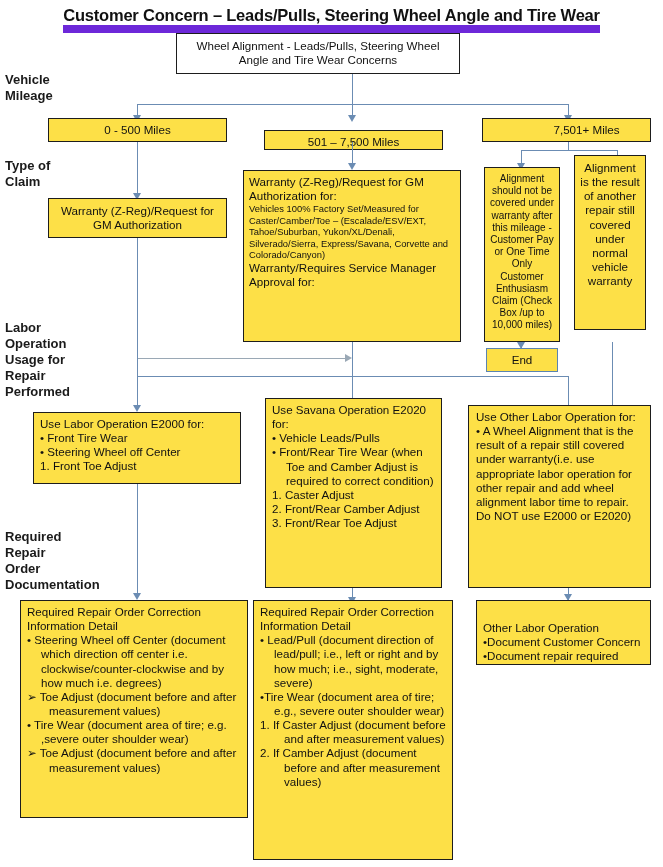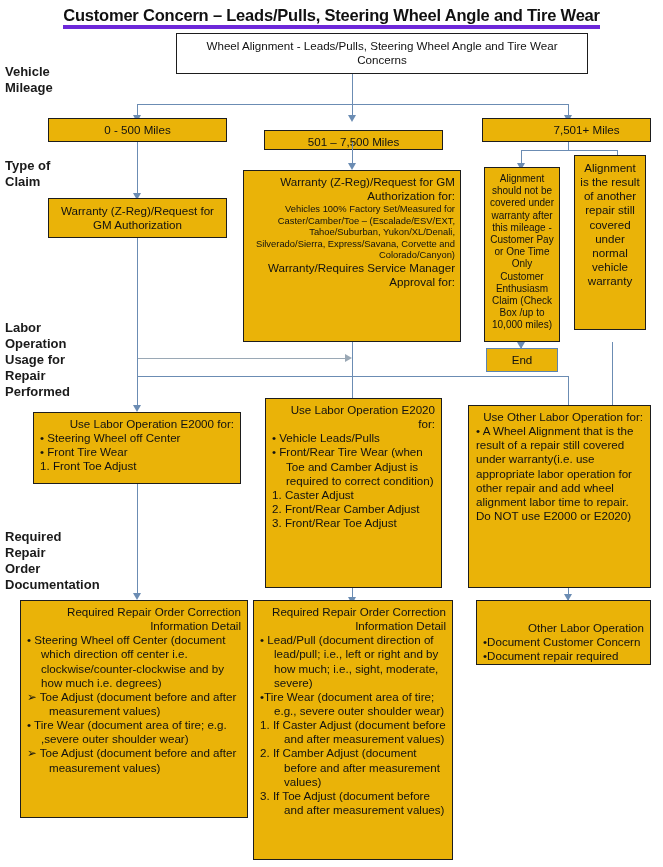--- a/index.html
+++ b/index.html
@@ -18,47 +18,47 @@
   .title{
     position:absolute;
     left:0; top:0; width:663px;
     text-align:center;
     font-size:16.5px;
     font-weight:bold;
     letter-spacing:-0.2px;
     line-height:22px;
   }
   .title span{
-    border-bottom:4px solid #6d28d9;
+    border-bottom:8px solid #6d28d9;
     padding-bottom:1px;
   }
   
   .rowlabel{
     position:absolute;
     font-size:13px;
     font-weight:bold;
     line-height:16px;
     color:#1a1a1a;
     white-space:pre-line;
   }
   
   .box{
     position:absolute;
     box-sizing:border-box;
     border:1px solid #1d1d1d;
-    background:#eab308;
+    background:#fde047;
     text-align:center;
     line-height:1.22;
     color:#111;
     overflow:hidden;
   }
   .box.white{ background:#ffffff; }
   .box.thinblue{ border:1px solid #5b83b0; }
   .box .pad{ padding:3px 4px; }
-  .ctr{text-align:right;}
+  .ctr{text-align:left;}
   .lft{text-align:left;}
   .f12{font-size:11.6px;}
   .f10{font-size:10px;}
   .f9{font-size:9.4px;}
   .hang{ display:block; padding-left:14px; text-indent:-14px; }
   .hang2{ display:block; padding-left:22px; text-indent:-22px; }
   .hang3{ display:block; padding-left:24px; text-indent:-24px; }
   
   .vline{ position:absolute; width:1px; background:#6b8cb3; }
   .hline{ position:absolute; height:1px; background:#6b8cb3; }
@@ -80,21 +80,21 @@
 </style>
 </head>
 <body>
 
 <div id="canvas">
 
   <div class="title" style="top:4px;">
     <span>Customer Concern – Leads/Pulls, Steering Wheel Angle and Tire Wear</span>
   </div>
 
-  <div class="rowlabel" style="left:5px; top:64px;">Vehicle
+  <div class="rowlabel" style="left:5px; top:72px;">Vehicle
 Mileage</div>
   <div class="rowlabel" style="left:5px; top:158px;">Type of
 Claim</div>
   <div class="rowlabel" style="left:5px; top:320px;">Labor
 Operation
 Usage for
 Repair
 Performed</div>
   <div class="rowlabel" style="left:5px; top:529px;">Required
 Repair
@@ -103,21 +103,21 @@
 
   <div class="vline" style="left:352px; top:74px; height:30px;"></div>
   <div class="hline" style="left:137px; top:104px; width:432px;"></div>
   <div class="vline" style="left:137px; top:104px; height:12px;"></div>
   <div class="vline" style="left:352px; top:104px; height:12px;"></div>
   <div class="vline" style="left:568px; top:104px; height:12px;"></div>
   <div class="arrow-d" style="left:133px; top:115px;"></div>
   <div class="arrow-d" style="left:348px; top:115px;"></div>
   <div class="arrow-d" style="left:564px; top:115px;"></div>
 
-  <div class="box white" style="left:176px; top:33px; width:412px; height:41px;">
+  <div class="box white" style="left:176px; top:33px; width:284px; height:41px;">
     <div class="pad f12" style="padding-top:5px;">Wheel Alignment - Leads/Pulls, Steering Wheel Angle and Tire Wear Concerns</div>
   </div>
 
   <div class="box" style="left:48px; top:118px; width:179px; height:24px;">
     <div class="pad f12" style="padding-top:4px;">0 - 500 Miles</div>
   </div>
   <div class="box" style="left:264px; top:118px; width:179px; height:20px;margin-top:12px;">
     <div class="pad f12" style="padding-top:4px;">501 – 7,500 Miles</div>
   </div>
   <div class="box" style="left:482px; top:118px; width:169px; height:24px;padding-left:40px;">
@@ -176,29 +176,29 @@
   <div class="arrow-d" style="left:133px; top:405px;"></div>
   <div class="vline" style="left:568px; top:376px; height:30px;"></div>
   <div class="arrow-d" style="left:564px; top:405px;"></div>
 
   <div class="vline" style="left:612px; top:342px; height:64px;"></div>
   <div class="arrow-d" style="left:608px; top:405px;"></div>
 
   <div class="box" style="left:33px; top:412px; width:208px; height:72px;">
     <div class="pad" style="padding:4px 6px;">
       <div class="ctr f12">Use Labor Operation E2000 for:</div>
+      <div class="lft f12 hang">• Front Tire Wear</div>
       <div class="lft f12 hang">• Steering Wheel off Center</div>
-      <div class="lft f12 hang">• Front Tire Wear</div>
       <div class="lft f12 hang3">1.    Front Toe Adjust</div>
     </div>
   </div>
 
   <div class="box" style="left:265px; top:398px; width:177px; height:190px;">
     <div class="pad" style="padding:4px 6px;">
-      <div class="ctr f12">Use Labor Operation E2020 for:</div>
+      <div class="ctr f12">Use Savana Operation E2020 for:</div>
       <div class="lft f12 hang">• Vehicle Leads/Pulls</div>
       <div class="lft f12 hang">• Front/Rear Tire Wear (when Toe and Camber Adjust is required to correct condition)</div>
       <div class="lft f12 hang3">1.    Caster Adjust</div>
       <div class="lft f12 hang3">2.    Front/Rear Camber Adjust</div>
       <div class="lft f12 hang3">3.    Front/Rear Toe Adjust</div>
     </div>
   </div>
 
   <div class="box" style="left:468px; top:405px; width:183px; height:183px;">
     <div class="pad" style="padding:4px 7px;">
@@ -226,21 +226,20 @@
     </div>
   </div>
 
   <div class="box" style="left:253px; top:600px; width:200px; height:260px;">
     <div class="pad" style="padding:4px 6px;">
       <div class="ctr f12">Required Repair Order Correction Information Detail</div>
       <div class="lft f12 hang">• Lead/Pull (document direction of lead/pull; i.e., left or right and by how much; i.e., sight, moderate, severe)</div>
       <div class="lft f12 hang">•Tire Wear (document area of tire; e.g., severe outer shoulder wear)</div>
       <div class="lft f12 hang3">1.    If Caster Adjust (document before and after measurement values)</div>
       <div class="lft f12 hang3">2.    If Camber Adjust (document before and after measurement values)</div>
-      <div class="lft f12 hang3">3.    If Toe Adjust (document before and after measurement values)</div>
     </div>
   </div>
 
   <div class="box" style="left:476px; top:600px; width:175px; height:65px;">
     <div class="pad" style="padding:20px 6px;">
       <div class="ctr f12">Other Labor Operation</div>
       <div class="lft f12 hang">•Document Customer Concern</div>
       <div class="lft f12">•Document repair required</div>
     </div>
   </div>

